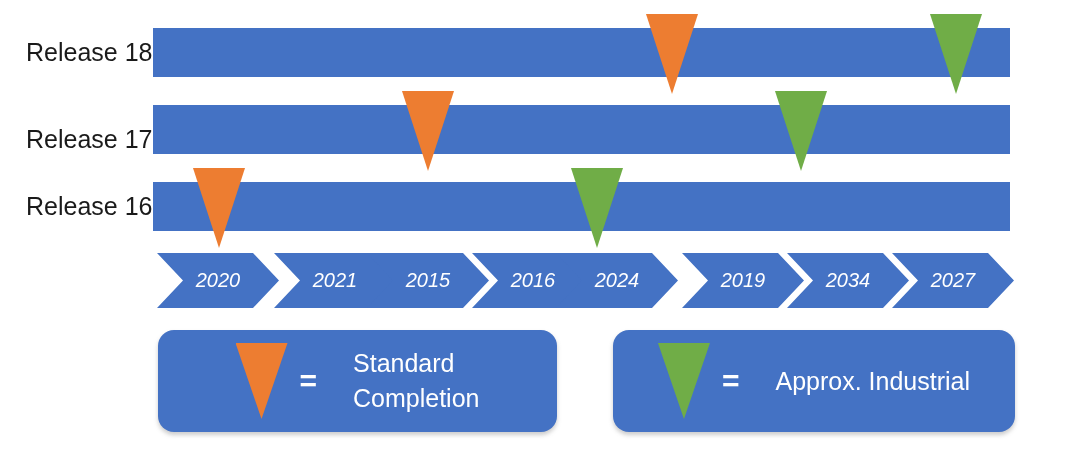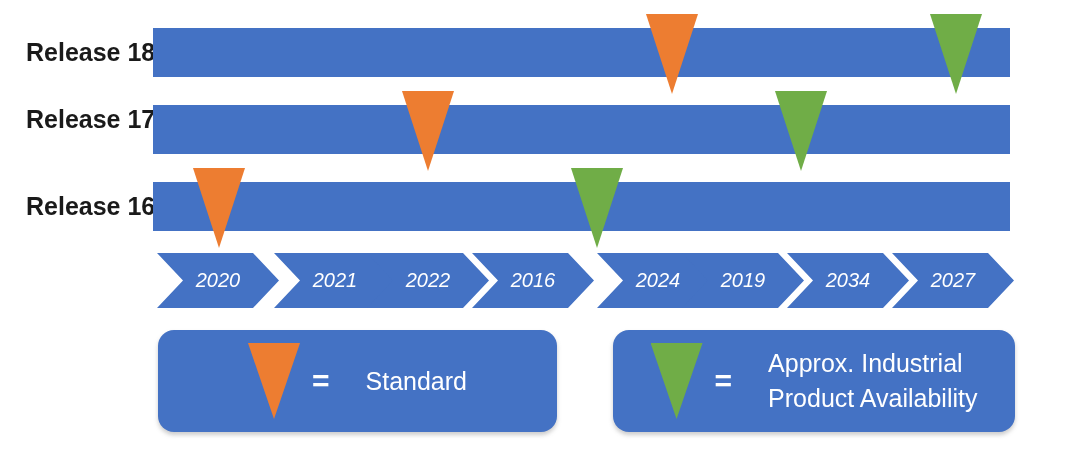--- a/index.html
+++ b/index.html
@@ -12,21 +12,20 @@
     --bar:#4472C4; --orange:#ED7D31; --green:#70AD47; --dark:#1a1a1a; --light:#ffffff;
   }
   .release-bar{
     position:absolute;left:153px;width:857px;height:49px;
     background:var(--bar);
   }
   .release-label{
     position:absolute;left:26px;width:126px;height:49px;
     line-height:49px;font-size:25px;color:var(--dark);
     white-space:nowrap;
-    font-weight:bold;
   }
   .marker{
     position:absolute;width:52px;height:80px;
     clip-path:polygon(0 0,100% 0,50% 100%);
   }
   .standard-completion{background:var(--orange);}
   .product-availability{background:var(--green);}
   .chevron{
     position:absolute;top:253px;width:122px;height:55px;
     background:var(--bar);
@@ -55,53 +54,53 @@
     white-space:nowrap;
   }
 </style>
 </head>
 <body>
 
 <div class="canvas" style="--bar: #4472C4; --orange: #ED7D31; --green: #70AD47; --dark: #1a1a1a; --light: #ffffff;">
   <div id="rows">
       <div class="release-label" style="top:28px">Release 18</div>
       <div class="release-bar" style="top:28px"></div>
-      <div class="release-label" style="top:95px">Release 17</div>
+      <div class="release-label" style="top:115px">Release 17</div>
       <div class="release-bar" style="top:105px"></div>
       <div class="release-label" style="top:182px">Release 16</div>
       <div class="release-bar" style="top:182px"></div>
     </div>
   <div id="timeline">
       <div class="chevron" style="left:157px"><span>2020</span></div>
       <div class="chevron" style="left:274px"><span>2021</span></div>
-      <div class="chevron" style="left:367px"><span>2022</span></div>
+      <div class="chevron" style="left:367px"><span>2015</span></div>
       <div class="chevron" style="left:472px"><span>2016</span></div>
-      <div class="chevron" style="left:597px"><span>2024</span></div>
+      <div class="chevron" style="left:556px"><span>2024</span></div>
       <div class="chevron" style="left:682px"><span>2019</span></div>
       <div class="chevron" style="left:787px"><span>2034</span></div>
       <div class="chevron" style="left:892px"><span>2027</span></div>
     </div>
   <div id="markers">
       <div class="marker standard-completion" style="left:646px;top:14px"></div>
       <div class="marker product-availability" style="left:930px;top:14px"></div>
       <div class="marker standard-completion" style="left:402px;top:91px"></div>
       <div class="marker product-availability" style="left:775px;top:91px"></div>
       <div class="marker standard-completion" style="left:193px;top:168px"></div>
       <div class="marker product-availability" style="left:571px;top:168px"></div>
     </div>
   <div id="legend">
       <div class="legend-card card-0">
         <div class="legend-triangle standard-completion"></div>
         <span class="equals">=</span>
         <div class="legend-lines">
           <div>Standard</div>
+          <div>Completion</div>
         </div>
       </div>
       <div class="legend-card card-1">
         <div class="legend-triangle product-availability"></div>
         <span class="equals">=</span>
         <div class="legend-lines">
           <div>Approx. Industrial</div>
-          <div>Product Availability</div>
         </div>
       </div>
     </div>
 </div>
 
 </body></html>

